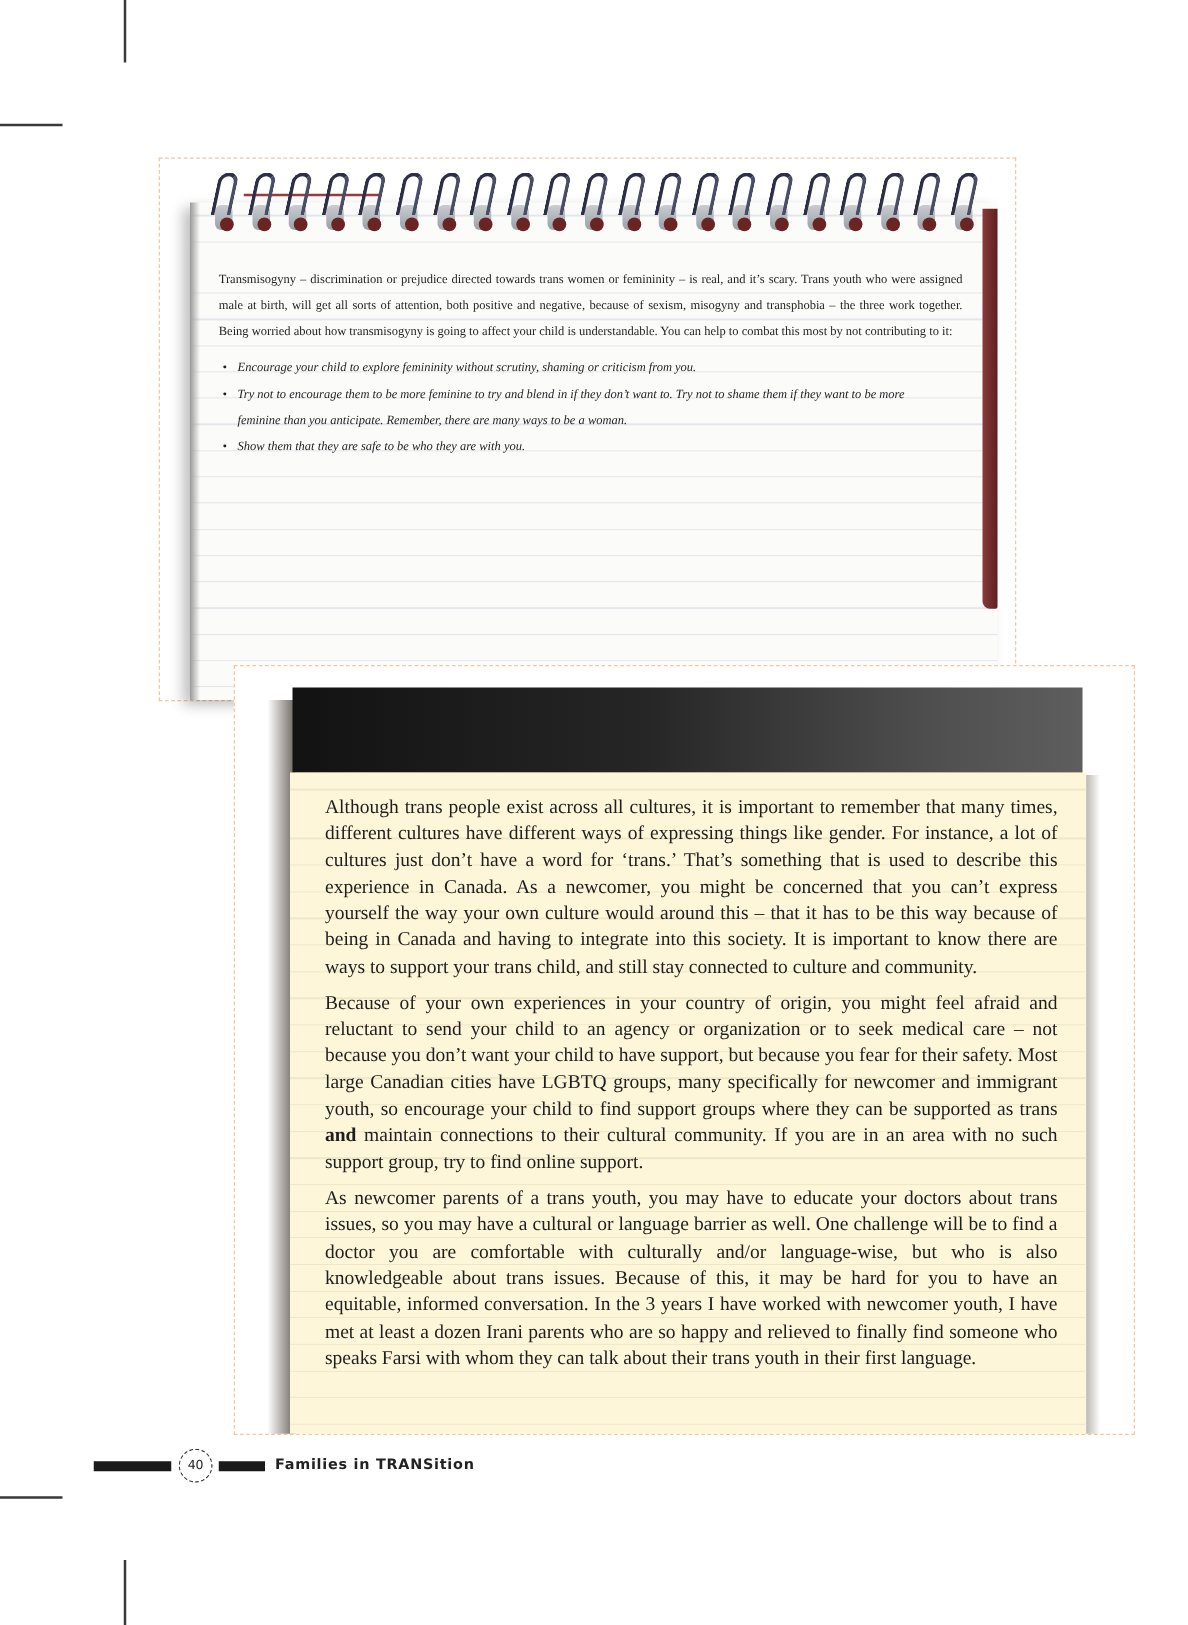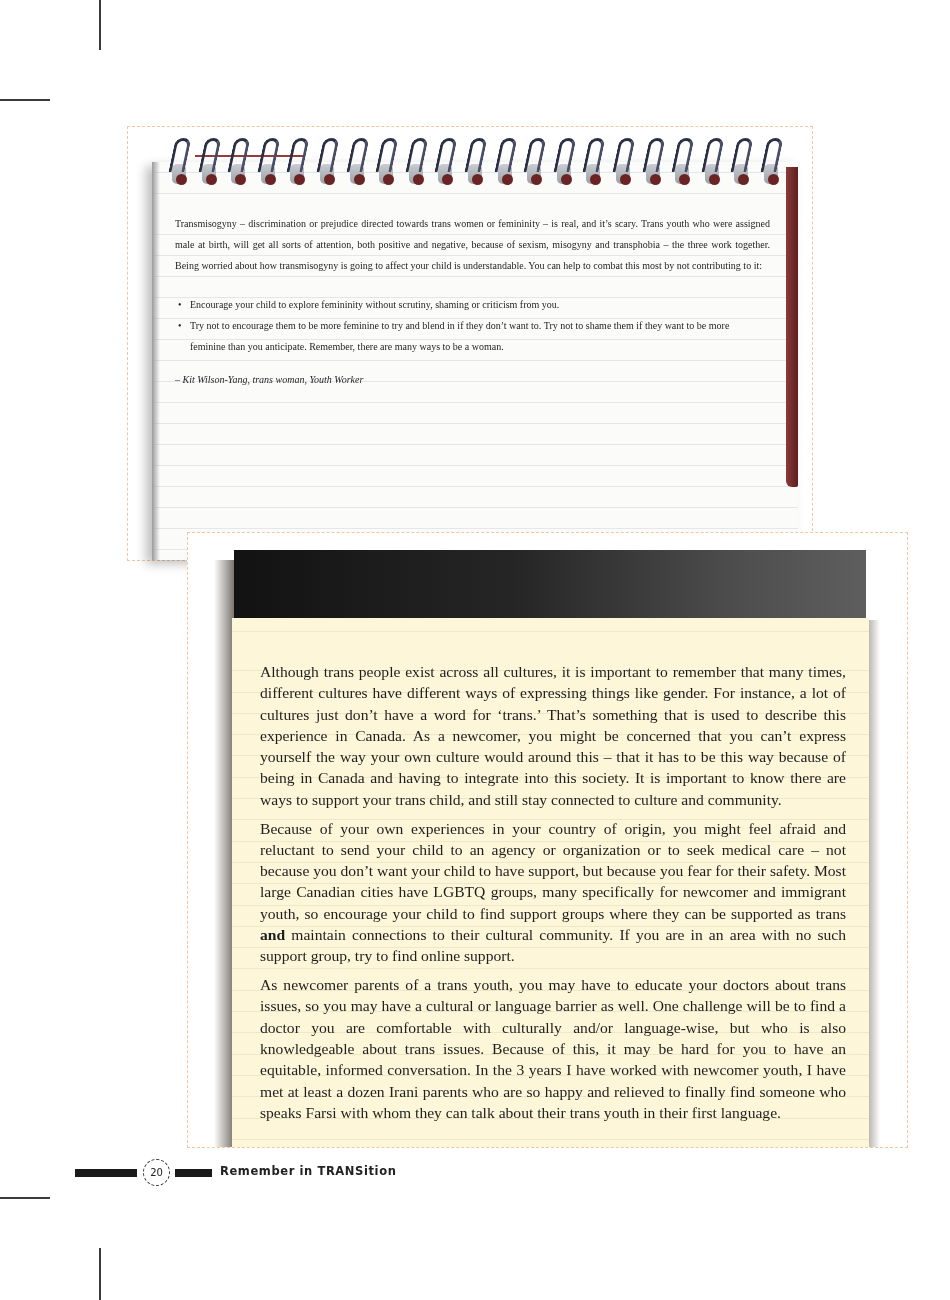--- a/index.html
+++ b/index.html
@@ -23,39 +23,39 @@
                 border:3px solid #2c2f45; border-bottom:none; border-right-color:#4a4d66;
                 border-radius:10px 10px 0 0; transform:skewX(-12deg); box-sizing:border-box; }
   .ring .hole { position:absolute; left:2px; top:28px; width:14px; height:20px; border-radius:5px;
                 background:linear-gradient(#c9cdd2, #9aa0a6); }
   .ring .dot { position:absolute; left:6px; top:38px; width:11px; height:11px; border-radius:50%;
                 background:#6a2424; }
   .redline { position:absolute; left:195px; top:155px; width:110px; height:2px; background:#9a3b3b; }
 
   .card1-text { position:absolute; left:175px; top:213px; width:595px; font-size:10px; line-height:21px; }
   .card1-text p { margin:0; text-align:justify; }
-  .bullets { list-style:none; margin:18px 0 0 3px; padding:0; }
+  .bullets { list-style:none; margin:8px 0 0 3px; padding:0;font-style:italic; }
   .bullets li { position:relative; padding-left:12px; }
   .bullets li::before { content:"•"; position:absolute; left:0; }
   .attrib { font-style:italic; margin-top:12px !important; }
 
   
   .box2-bg { position:absolute; left:187px; top:532px; width:720px; height:615px; background:#ffffff; }
   .pad-shadow { position:absolute; left:214px; top:560px; width:22px; height:587px;
                 background:linear-gradient(to right, rgba(255,255,255,0), #6d6660); }
   .pad-rshadow { position:absolute; left:868px; top:620px; width:12px; height:527px;
                 background:linear-gradient(to right, #b6b2ac, rgba(255,255,255,0)); }
   .blackband { position:absolute; left:234px; top:550px; width:632px; height:68px;
                background:linear-gradient(to right, #121212 0%, #262626 45%, #4e4e4e 80%, #5e5e5e 100%);
                border-bottom:2px solid #6a4a2a; }
   .yellowpad { position:absolute; left:232px; top:618px; width:637px; height:529px;
                background-color:#fdf6d9;
                background-image:repeating-linear-gradient(to bottom, transparent 0, transparent 20.3px, #efe7c8 20.3px, #efe7c8 21.3px);
                background-position:0 32px; }
-  .card2-text { position:absolute; left:260px; top:635px; width:586px; font-size:15.6px; line-height:21.3px;margin-top:26px; }
+  .card2-text { position:absolute; left:260px; top:635px; width:586px; font-size:15.6px; line-height:21.3px; }
   .card2-text p { margin:0 0 7.5px 0; text-align:justify; }
   .card2-text .attrib2 { font-style:italic; margin-top:10px; }
 
   
   .footer-bar1 { position:absolute; left:75px; top:1169px; width:62px; height:8px; background:#1a1a1a; }
   .footer-circle { position:absolute; left:143px; top:1159px; width:27px; height:27px; border:1.5px dashed #333;
                    border-radius:50%; box-sizing:border-box; font-family:"DejaVu Sans", sans-serif; font-size:10px;
                    display:flex; align-items:center; justify-content:center; color:#222; }
   .footer-bar2 { position:absolute; left:175px; top:1169px; width:37px; height:8px; background:#1a1a1a; }
   .footer-title { position:absolute; left:220px; top:1164px; font-family:"DejaVu Sans", sans-serif; font-size:11.5px;
@@ -181,33 +181,33 @@
       <div class="dot"></div>
       <div class="wire"></div>
     </div>
   </div>
 
 <div class="card1-text">
   <p>Transmisogyny – discrimination or prejudice directed towards trans women or femininity – is real, and it’s scary. Trans youth who were assigned male at birth, will get all sorts of attention, both positive and negative, because of sexism, misogyny and transphobia – the three work together. Being worried about how transmisogyny is going to affect your child is understandable. You can help to combat this most by not contributing to it:</p>
   <ul class="bullets">
     <li>Encourage your child to explore femininity without scrutiny, shaming or criticism from you.</li>
     <li style="padding-right:25px;">Try not to encourage them to be more feminine to try and blend in if they don’t want to. Try not to shame them if they want to be more feminine than you anticipate. Remember, there are many ways to be a woman.</li>
+    <li>Show them that they are safe to be who they are with you.</li>
   </ul>
-  <p class="attrib">– Kit Wilson-Yang, trans woman, Youth Worker</p>
 </div>
 
 <div class="box2-bg"></div>
 <div class="dash-box" style="left:187px;top:532px;width:721px;height:616px;"></div>
 <div class="pad-shadow"></div>
 <div class="pad-rshadow"></div>
 <div class="blackband"></div>
 <div class="yellowpad"></div>
 
 <div class="card2-text">
   <p>Although trans people exist across all cultures, it is important to remember that many times, different cultures have different ways of expressing things like gender. For instance, a lot of cultures just don’t have a word for ‘trans.’ That’s something that is used to describe this experience in Canada.  As a newcomer, you might be concerned that you can’t express yourself the way your own culture would around this – that it has to be this way because of being in Canada and having to integrate into this society. It is important to know there are ways to support your trans child, and still stay connected to culture and community.</p>
   <p><span>Because of your own experiences in your country of origin, you might feel afraid and reluctant to send your child to an agency or organization or to seek medical care – not because you don’t want your child to have support, but because you fear for their safety. Most large Canadian cities have LGBTQ groups, many specifically for newcomer and immigrant youth, so encourage your child to find support groups where they can be supported as trans </span><b>and</b><span> maintain connections to their cultural community. If you are in an area with no such support group, try to find online support.</span></p>
   <p>As newcomer parents of a trans youth, you may have to educate your doctors about trans issues, so you may have a cultural or language barrier as well. One challenge will be to find a doctor you are comfortable with culturally and/or language-wise, but who is also knowledgeable about trans issues. Because of this, it may be hard for you to have an equitable, informed conversation. In the 3 years I have worked with newcomer youth, I have met at least a dozen Irani parents who are so happy and relieved to finally find someone who speaks Farsi with whom they can talk about their trans youth in their first language.</p>
 </div>
 
 <div class="footer-bar1"></div>
-<div class="footer-circle">20</div>
+<div class="footer-circle">40</div>
 <div class="footer-bar2"></div>
-<div class="footer-title">Remember in TRANSition</div>
+<div class="footer-title">Families in TRANSition</div>
 
 </body></html>

